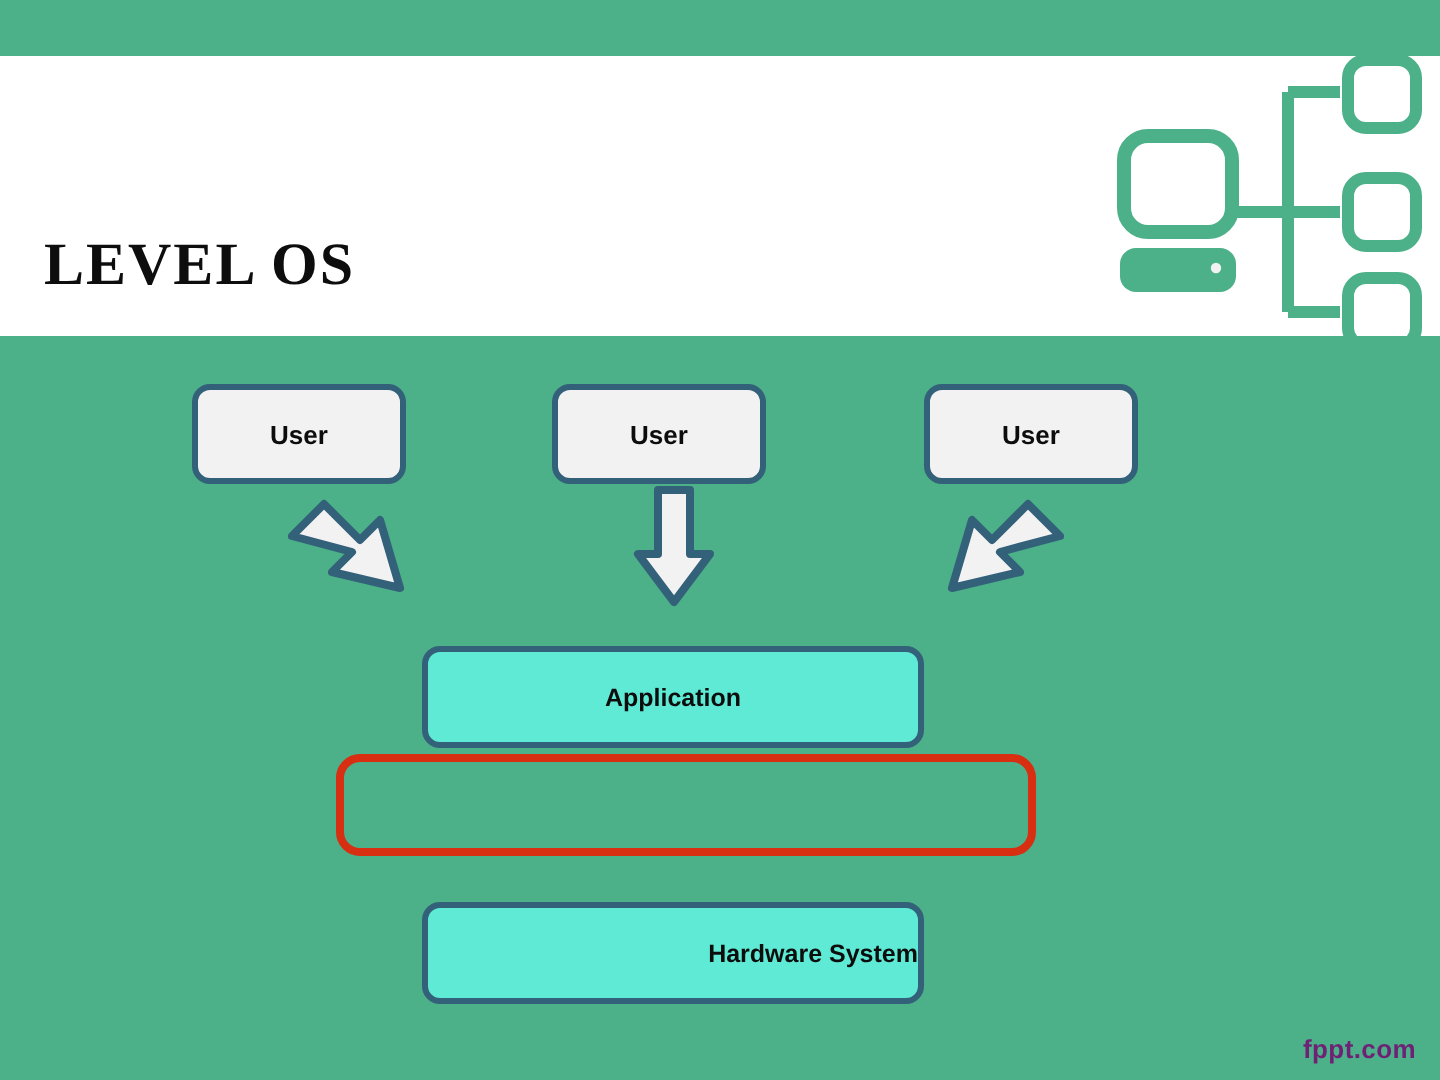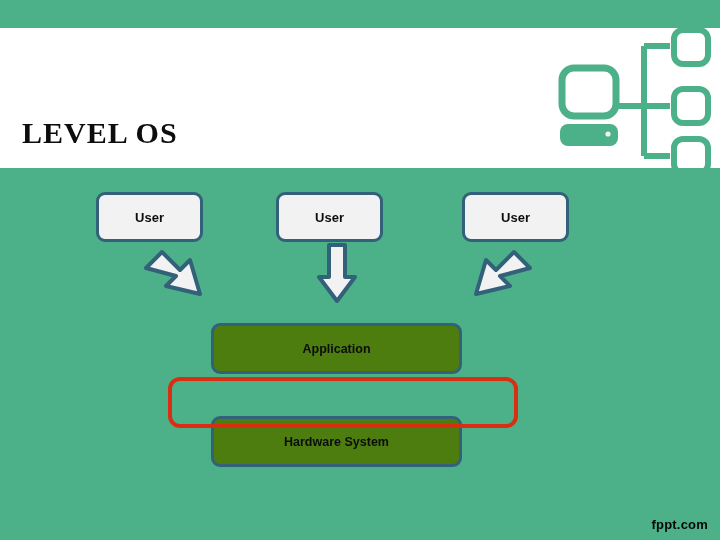--- a/index.html
+++ b/index.html
@@ -84,33 +84,33 @@
   .arrow.a2 { left: 316px; top: 243px; width: 42px; height: 62px; }
   .arrow.a3 { left: 468px; top: 246px; width: 66px; height: 62px; }
 
   
   .stack-box {
     position: absolute;
     left: 211px;
     width: 251px;
     height: 51px;
     box-sizing: border-box;
-    background: #4d7c0f;
+    background: #5eead4;
     border: 3px solid #33617a;
     border-radius: 9px;
     display: flex;
     align-items: center;
     justify-content: center;
     font-size: 12.5px;
     font-weight: bold;
     color: #0d0d0d;
   }
   .stack-box.s1 { top: 323px; }
   .stack-box.s2 { top: 377px; }
-  .stack-box.s3 { top: 416px; }
+  .stack-box.s3 { top: 451px; justify-content: flex-end; }
 
   
   .highlight-ring {
     position: absolute;
     left: 168px;
     top: 377px;
     width: 350px;
     height: 51px;
     box-sizing: border-box;
     border: 4px solid #d82e12;
@@ -118,21 +118,21 @@
     background: transparent;
   }
 
   
   .watermark {
     position: absolute;
     right: 12px;
     bottom: 8px;
     font-size: 13px;
     font-weight: bold;
-    color: #000000;
+    color: #701a75;
     opacity: 0.95;
     letter-spacing: 0.2px;
   }
 </style>
 </head>
 <body>
 
 <div id="slide">
 
   <div class="header-band"></div>

